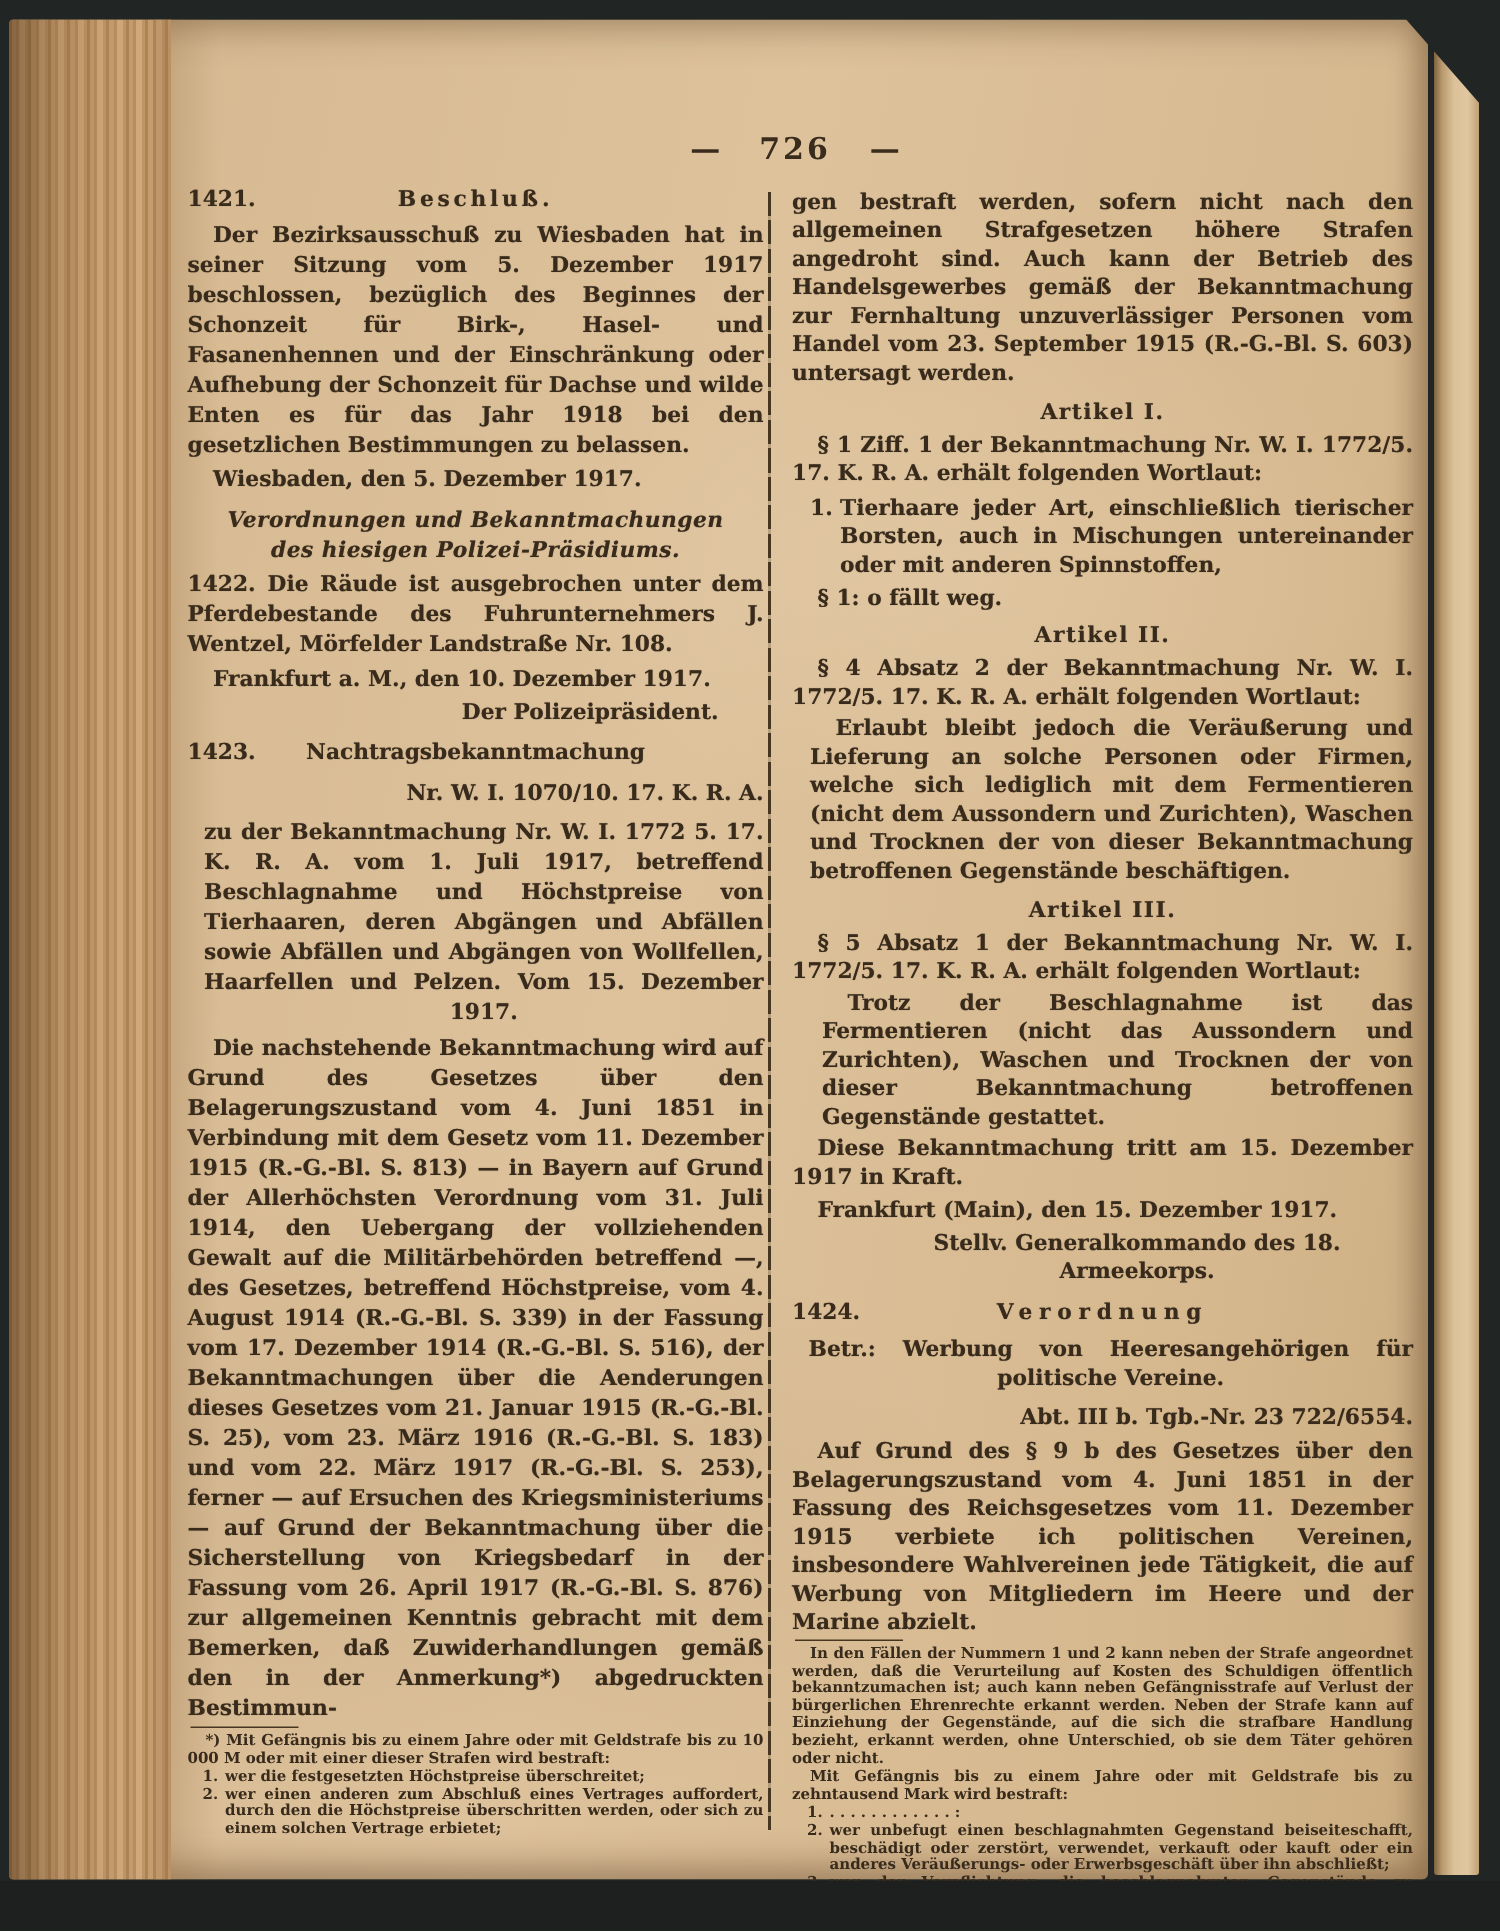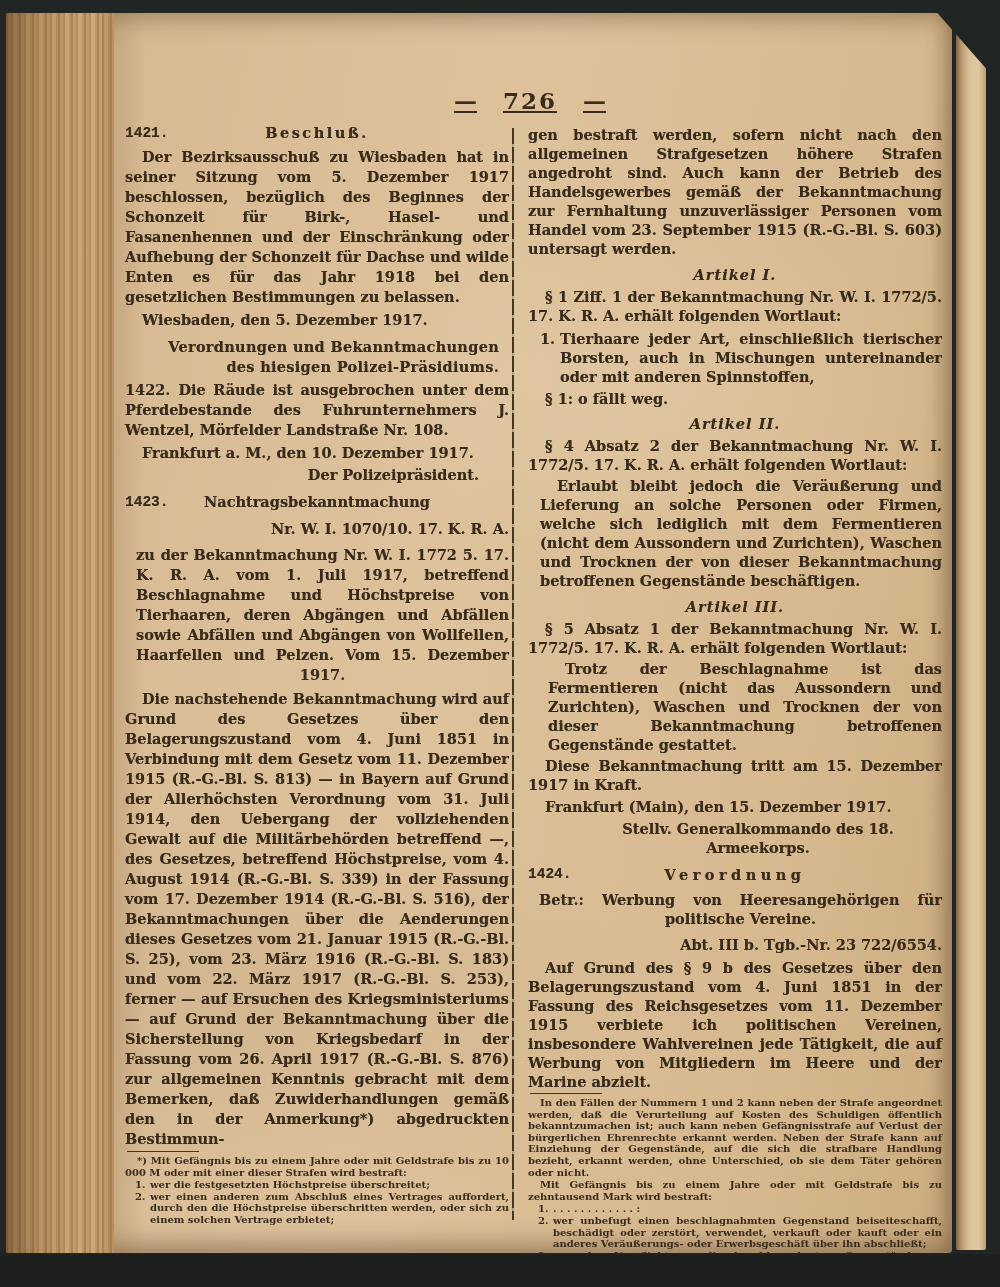--- a/index.html
+++ b/index.html
@@ -36,43 +36,43 @@
     background:linear-gradient(90deg,#7e6240 0%,#b99a6e 18%,#dcc199 45%,#e0c7a0 75%,#bfa074 100%);
     border-radius:2px;
   }
   .corner-notch{
     position:absolute;right:0;top:0;width:84px;height:96px;background:#212523;
     clip-path:polygon(12% 0, 100% 0, 100% 88%);
   }
   .bottom-band{position:absolute;left:0;bottom:0;width:100%;height:33px;background:#1d201e;}
   .pagenum{
     position:absolute;left:404px;top:74px;width:240px;text-align:center;
-    font-size:23px;font-weight:700;letter-spacing:2px;color:#3a2c1d;text-decoration:underline;
+    font-size:20px;font-weight:700;letter-spacing:2px;color:#3a2c1d;
   }
   .pagenum .dash{letter-spacing:0;padding:0 26px;}
   .col{
     position:absolute;display:flex;flex-direction:column;
     color:#382b1c;font-weight:700;font-size:14.5px;line-height:20px;
     text-shadow:0 0 .6px rgba(56,42,26,.55);
   }
   .col-left{left:119px;top:108px;width:384px;height:1046px;}
   .col-right{left:522px;top:112px;width:414px;height:1062px;line-height:19px;}
   .divider{
     position:absolute;left:506px;top:115px;width:2px;height:1092px;
     background:repeating-linear-gradient(180deg,#46361f 0 16px, rgba(70,54,31,.25) 16px 19px);
   }
   .para{text-align:justify;text-indent:17px;margin:0 0 2px 0;}
   .para.noindent{text-indent:0;}
   .doc-head{position:relative;text-align:center;margin:2px 0 4px 0;}
-  .doc-num{position:absolute;left:0;top:0;font-weight:700;font-family:Liberation Mono, monospace;}
+  .doc-num{position:absolute;left:0;top:0;font-weight:700;}
   .doc-title{font-weight:700;}
   .sp2{letter-spacing:2.5px;text-align:center;}
   .sp4{letter-spacing:4.5px;}
-  .h-sec{font-weight:700;text-align:right;margin:6px 10px 3px 10px;letter-spacing:.3px;}
-  .h-art{font-weight:700;text-align:center;margin:5px 0 3px 0;letter-spacing:1px;font-style:italic;}
+  .h-sec{font-weight:700;text-align:center;margin:6px 10px 3px 10px;letter-spacing:.3px;font-style:italic;}
+  .h-art{font-weight:700;text-align:center;margin:5px 0 3px 0;letter-spacing:1px;}
   .dateline{text-indent:17px;margin:1px 0;}
   .sig{text-align:right;padding-right:30px;margin:1px 0 5px 0;}
   .ref-line{text-align:right;margin:3px 0 4px 0;}
   .subject{font-weight:700;text-align:justify;text-align-last:center;margin:2px 0 4px 11px;}
   .inline-num{margin-right:8px;}
   .body-item{display:flex;margin:2px 0 2px 12px;}
   .body-item .n{width:20px;flex:none;}
   .body-item .t{text-align:justify;}
   .center-sig{text-align:center;padding-left:46px;margin:2px 0 6px 0;}
   

